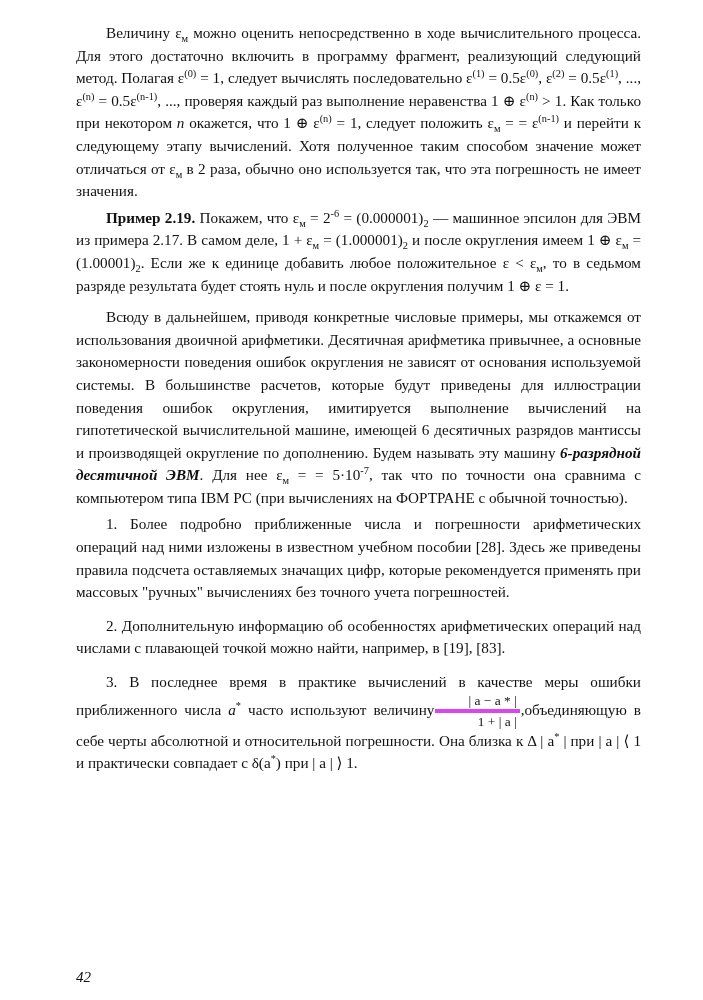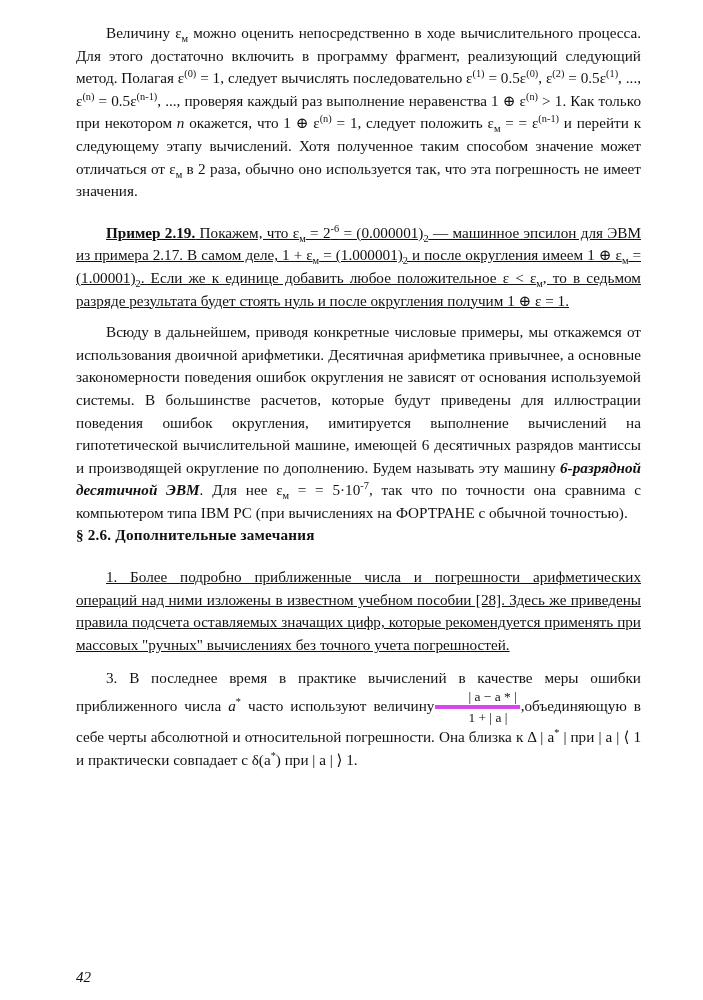--- a/index.html
+++ b/index.html
@@ -27,21 +27,21 @@
     font-size: 15.2px;
     line-height: 22.6px;
     text-align: justify;
     text-justify: inter-word;
     hyphens: none;
   }
   .indent {
     text-indent: 30px;
   }
   .gap-sm { margin-top: 11px; }
-  .gap-md { margin-top: 19px; text-decoration: underline; }
+  .gap-md { margin-top: 4px; }
   .gap-lg { margin-top: 9px; }
   .bold { font-weight: bold; }
   .ital { font-style: italic; }
   .bolditalic { font-weight: bold; font-style: italic; }
   .sec-head {
     font-size: 15.2px;
     font-weight: bold;
     margin: 0;
     letter-spacing: 0.2px;
   }
@@ -51,21 +51,21 @@
     line-height: 0;
   }
   sub {
     font-size: 0.68em;
     vertical-align: sub;
     line-height: 0;
   }
   .frac {
     display: inline-block;
     vertical-align: middle;
-    text-align: left;
+    text-align: right;
     font-size: 13.4px;
     line-height: 1.12;
     position: relative;
     top: -1px;
     margin: 0 1px;
   }
   .frac .num {
     display: block;
     padding: 0 3px 1px 3px;
   }
@@ -92,23 +92,23 @@
   </p>
 
   <p class="indent gap-md">
     <span class="bold">Пример 2.19.</span><span> Покажем, что ε</span><sub>м</sub><span> = 2</span><sup>-6</sup><span> = (0.000001)</span><sub>2</sub><span> — машинное эпсилон для ЭВМ из примера 2.17. В самом деле, 1 + ε</span><sub>м</sub><span> = (1.000001)</span><sub>2</sub><span> и после округления имеем 1 ⊕ ε</span><sub>м</sub><span> = (1.00001)</span><sub>2</sub><span>. Если же к единице добавить любое положительное ε &lt; ε</span><sub>м</sub><span>, то в седьмом разряде результата будет стоять нуль и после округления получим 1 ⊕ ε = 1.</span>
   </p>
 
   <p class="indent gap-lg">
     <span>Всюду в дальнейшем, приводя конкретные числовые примеры, мы откажемся от использования двоичной арифметики. Десятичная арифметика привычнее, а основные закономерности поведения ошибок округления не зависят от основания используемой системы. В большинстве расчетов, которые будут приведены для иллюстрации поведения ошибок округления, имитируется выполнение вычислений на гипотетической вычислительной машине, имеющей 6 десятичных разрядов мантиссы и производящей округление по дополнению. Будем называть эту машину </span><span class="bolditalic">6-разрядной десятичной ЭВМ</span><span>. Для нее ε</span><sub>м</sub><span> = = 5·10</span><sup>-7</sup><span>, так что по точности она сравнима с компьютером типа IBM PC (при вычислениях на ФОРТРАНЕ с обычной точностью).</span>
   </p>
 
-  <p class="sec-head gap-lg">§ 2.6. Дополнительные замечания</p>
 
   <p class="indent gap-md">1. Более подробно приближенные числа и погрешности арифметических операций над ними изложены в известном учебном пособии [28]. Здесь же приведены правила подсчета оставляемых значащих цифр, которые рекомендуется применять при массовых "ручных" вычислениях без точного учета погрешностей.</p>
 
+  <p class="indent gap-sm">2. Дополнительную информацию об особенностях арифметических операций над числами с плавающей точкой можно найти, например, в [19], [83].</p>
 
   <p class="indent gap-sm">
     <span>3. В последнее время в практике вычислений в качестве меры ошибки приближенного числа </span><span class="ital">a</span><sup>*</sup><span> часто используют величину</span><span class="frac"><span class="num">| a − a * |</span><span class="den">1 + | a |</span></span><span>,</span><span>объединяющую в себе черты абсолютной и относительной погрешности. Она близка к Δ | a</span><sup>*</sup><span> | при | a | ⟨ 1 и практически совпадает с δ(a</span><sup>*</sup><span>) при | a | ⟩ 1.</span>
   </p>
 
   <div class="pageno">42</div>
 </div>
 
 </body></html>

